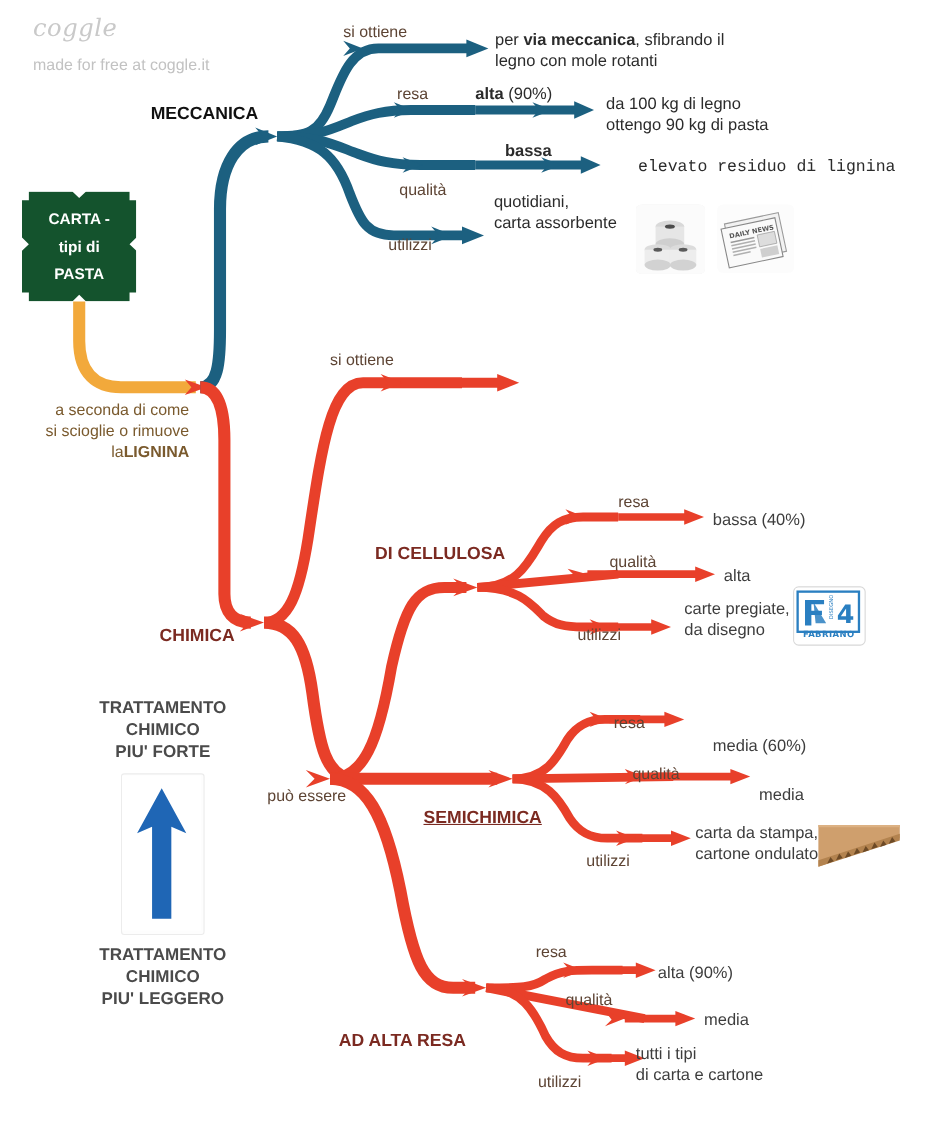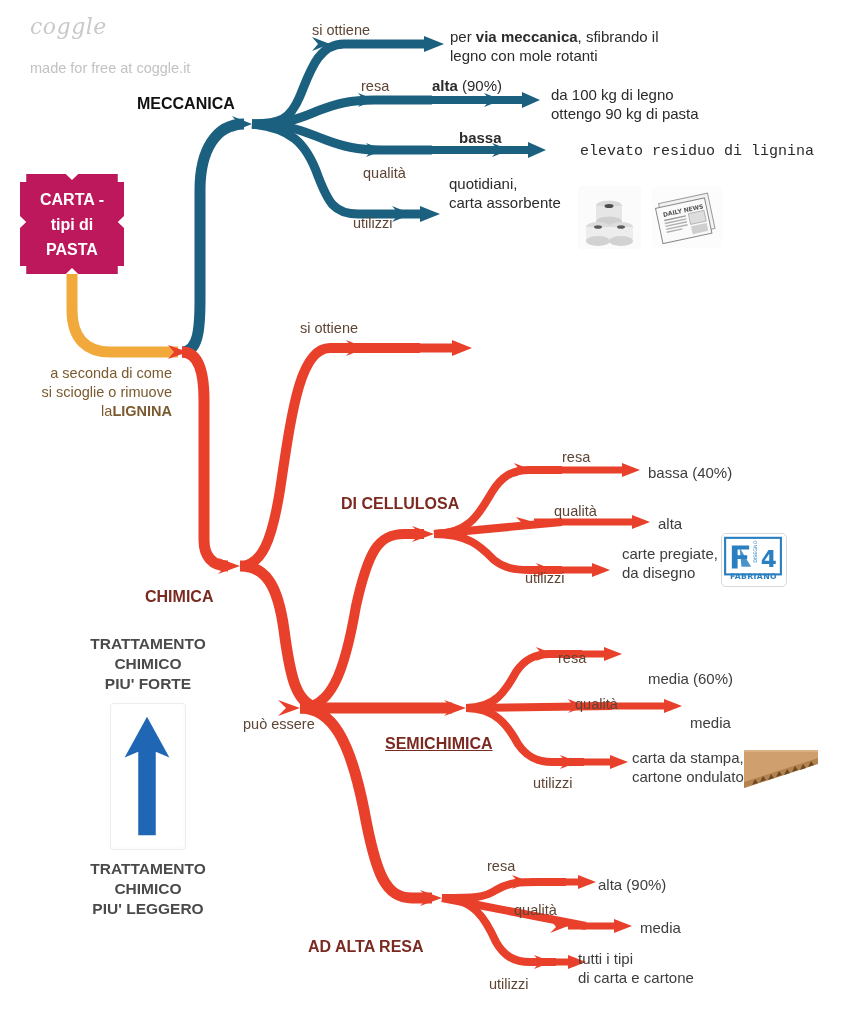--- a/index.html
+++ b/index.html
@@ -12,27 +12,27 @@
   svg.wires{position:absolute;left:0;top:0;width:859px;height:1023px;pointer-events:none;}
 
   .lbl{position:absolute;white-space:nowrap;}
 
   
   #coggle-logo{
     left:30px;top:14px;font-family:"DejaVu Serif",serif;font-style:italic;
     font-size:22px;color:#c9c9c9;letter-spacing:0.5px;
   }
   #coggle-tag{
-    left:30px;top:60px;font-size:14.5px;color:#c2c2c2;
+    left:30px;top:52px;font-size:14.5px;color:#c2c2c2;
   }
 
   
   #root-node{
     position:absolute;left:20px;top:174px;width:104px;height:100px;
-    background:#be185d;color:#ffffff;font-weight:bold;font-size:16px;
+    background:#14532d;color:#ffffff;font-weight:bold;font-size:14px;
     line-height:25px;text-align:center;display:flex;align-items:center;
     justify-content:center;
     -webkit-clip-path:polygon(0% 8%,6% 8%,6% 0%,44% 0%,50% 6%,56% 0%,94% 0%,94% 8%,100% 8%,100% 42%,94% 48%,100% 54%,100% 92%,94% 92%,94% 100%,56% 100%,50% 94%,44% 100%,6% 100%,6% 92%,0% 92%,0% 54%,6% 48%,0% 42%);
     clip-path:polygon(0% 8%,6% 8%,6% 0%,44% 0%,50% 6%,56% 0%,94% 0%,94% 8%,100% 8%,100% 42%,94% 48%,100% 54%,100% 92%,94% 92%,94% 100%,56% 100%,50% 94%,44% 100%,6% 100%,6% 92%,0% 92%,0% 54%,6% 48%,0% 42%);
   }
   #root-node span{display:block;}
 
   
   .major{font-weight:bold;font-size:16px;color:#7b2a21;}
   .major.teal{color:#111111;}
@@ -239,21 +239,21 @@
         <rect x="12" y="32" width="22" height="1.4" fill="#b0b0b0"></rect>
         <rect x="12" y="35" width="22" height="1.4" fill="#b0b0b0"></rect>
         <rect x="12" y="38" width="22" height="1.4" fill="#b0b0b0"></rect>
         <rect x="12" y="41" width="16" height="1.4" fill="#b0b0b0"></rect>
         <rect x="37" y="28" width="16" height="11" fill="#ddd" stroke="#999" stroke-width="0.6"></rect>
         <rect x="37" y="41" width="16" height="8" fill="#cfcfcf"></rect>
       </g>
     </svg>
   </div>
 
-  <div class="lbl major" style="left:145px;top:588px;">CHIMICA</div>
+  <div class="lbl major" style="left:145px;top:570px;">CHIMICA</div>
 
   <div class="lbl edge" style="left:300px;top:320px;">si ottiene</div>
 
 
   <div class="lbl edge" style="left:243px;top:716px;">può essere</div>
 
   <div class="lbl major" style="left:341px;top:495px;">DI CELLULOSA</div>
 
   <div class="lbl edge" style="left:562px;top:449px;">resa</div>
   <div class="lbl leaf" style="left:648px;top:463px;">bassa (40%)</div>

